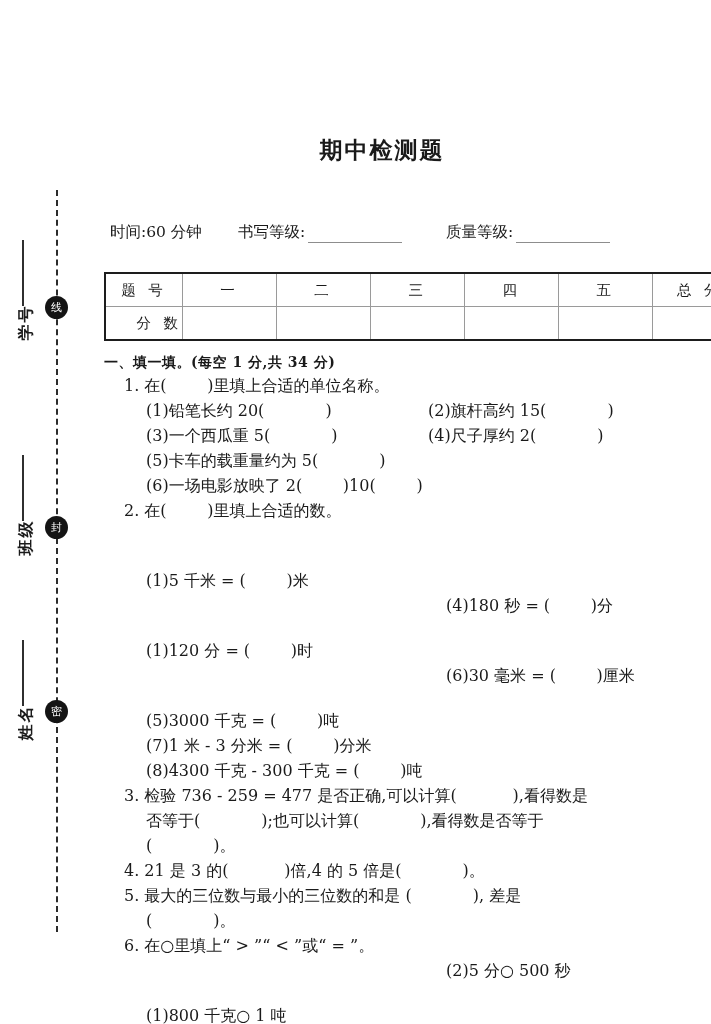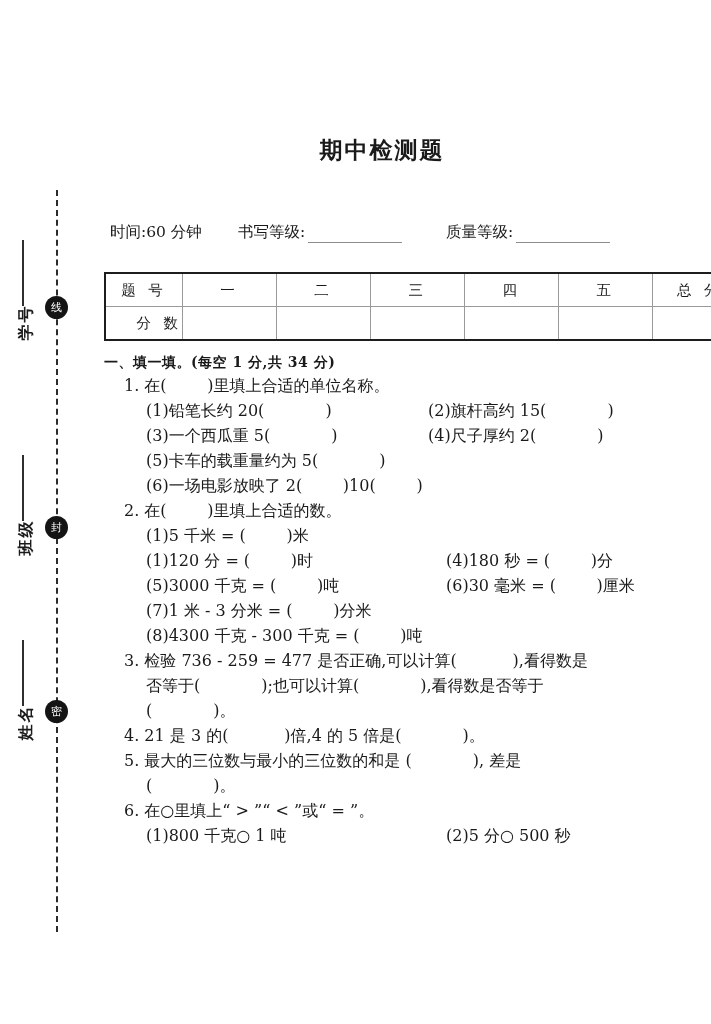--- a/index.html
+++ b/index.html
@@ -171,21 +171,21 @@
   .q-line.indent { padding-left: 22px; }
   .q-line.hang { padding-left: 22px; }
   .two-col {
     display: flex;
     margin-bottom: 9px;
     padding-left: 22px;
     gap: 20px;
   }
   .two-col .col-a { width: 262px; white-space: pre; }
   .two-col .col-b { white-space: pre; }
-  .two-col.wide .col-a { width: 280px; }
+  .two-col.wide .col-a { width: 280px; margin-top: 45px; }
 </style>
 </head>
 <body>
 
 <div id="seal-column">
   <div class="seal-dashed-line"></div>
 
   <div class="seal-badge b1">线</div>
   <div class="seal-badge b2">封</div>
   <div class="seal-badge b3">密</div>

